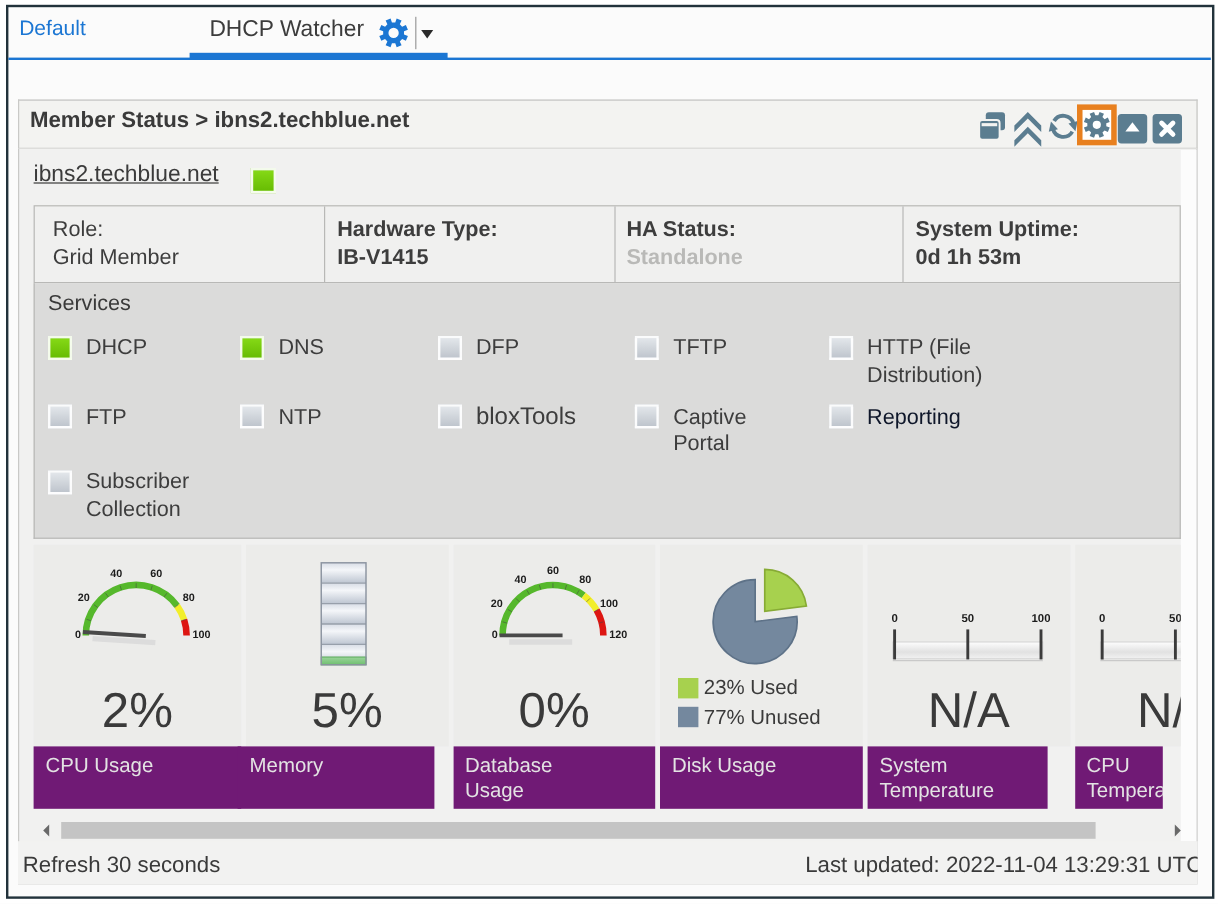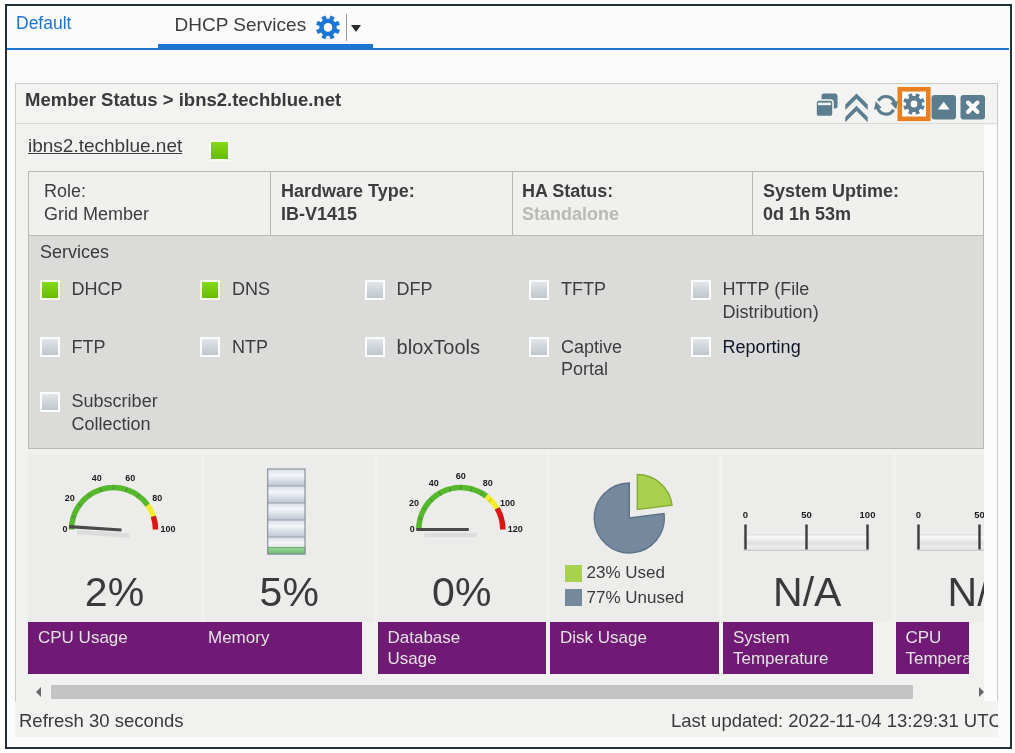--- a/index.html
+++ b/index.html
@@ -10,21 +10,21 @@
 .sqg,.sqx{position:absolute;border:2px solid rgba(255,255,255,0.92)}
 .sqg{background:linear-gradient(#85d916,#67bc03)}
 .sqx{background:linear-gradient(#e2e6ea,#bfc5cd)}
 .dkbar{position:absolute;top:622px;height:52px;background:#701a75;color:#e3e3e3;font-size:17px;line-height:21.5px;padding:4.5px 0 0 10px;overflow:hidden;white-space:nowrap}
 .tile{position:absolute;top:454px;height:168px;background:#ececea}
 .pct{position:absolute;top:571.5px;font-size:41px;line-height:41px;color:#3a3a3a;text-align:center;white-space:nowrap}
 </style></head><body>
 <div id="page">
 <div id="frame"></div>
 <div class="abs" style="left:16px;top:15px;font-size:17.5px;color:#1b76d3">Default</div>
-<div class="abs" style="left:174.5px;top:15px;font-size:19px;color:#3c3c3c">DHCP Services</div>
+<div class="abs" style="left:174.5px;top:15px;font-size:19px;color:#3c3c3c">DHCP Watcher</div>
 <svg style="position:absolute;left:314px;top:13px;" width="30" height="30" viewBox="314 13 30 30" font-family="Liberation Sans, sans-serif">
       <path d="M336.69,26.02 L339.93,24.86 L338.23,20.76 L335.12,22.23 L333.17,20.28 L334.64,17.17 L330.54,15.47 L329.38,18.71 L326.62,18.71 L325.46,15.47 L321.36,17.17 L322.83,20.28 L320.88,22.23 L317.77,20.76 L316.07,24.86 L319.31,26.02 L319.31,28.78 L316.07,29.94 L317.77,34.04 L320.88,32.57 L322.83,34.52 L321.36,37.63 L325.46,39.33 L326.62,36.09 L329.38,36.09 L330.54,39.33 L334.64,37.63 L333.17,34.52 L335.12,32.57 L338.23,34.04 L339.93,29.94 L336.69,28.78 Z" fill="#1b76d3"></path>
       <circle cx="328.0" cy="27.4" r="4.3" fill="#fbfbfb"></circle>
     </svg>
 <div class="abs" style="left:345.5px;top:14px;width:1.5px;height:27px;background:#9a9a9a"></div>
 <div class="abs" style="left:351px;top:25px;width:0;height:0;border-left:5.7px solid transparent;border-right:5.7px solid transparent;border-top:7.6px solid #2a2a2a"></div>
 <div class="abs" style="left:6.5px;top:48.3px;width:1002px;height:1.7px;background:#1b76d3"></div>
 <div class="abs" style="left:157.5px;top:44px;width:215px;height:6.2px;background:#1b76d3"></div>
 <div id="panel"></div>
 <div id="phead"></div>

